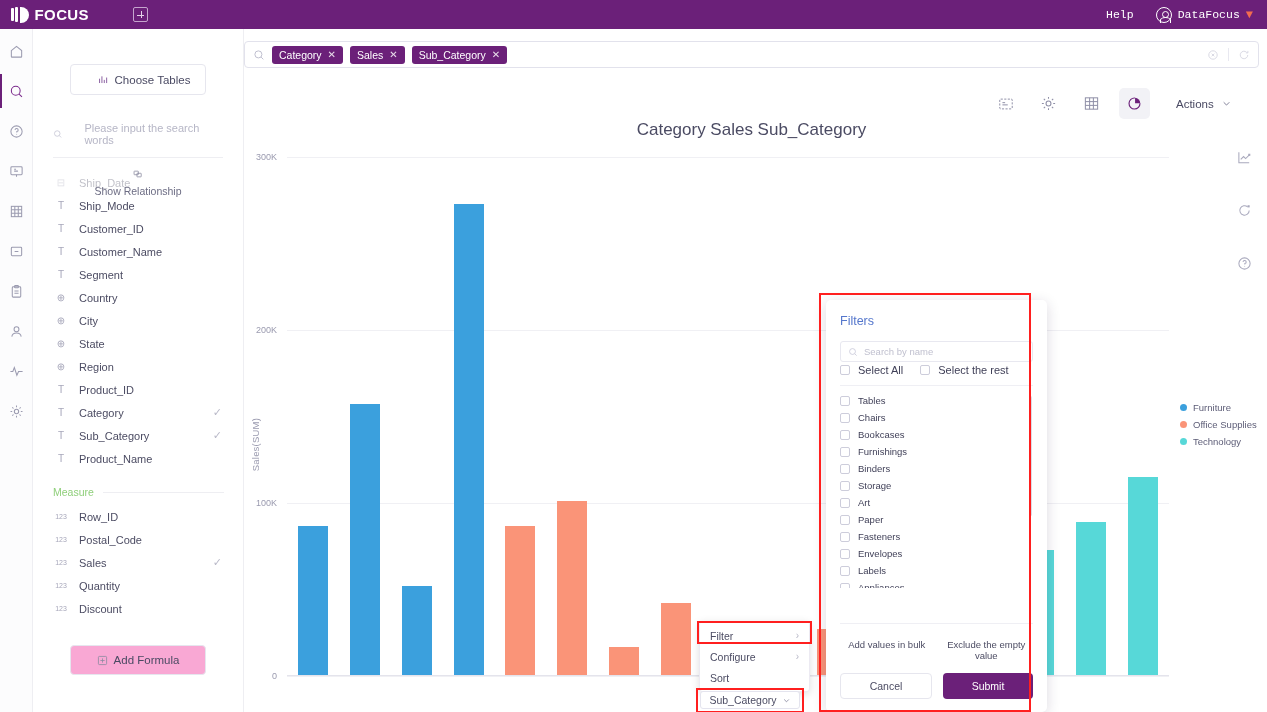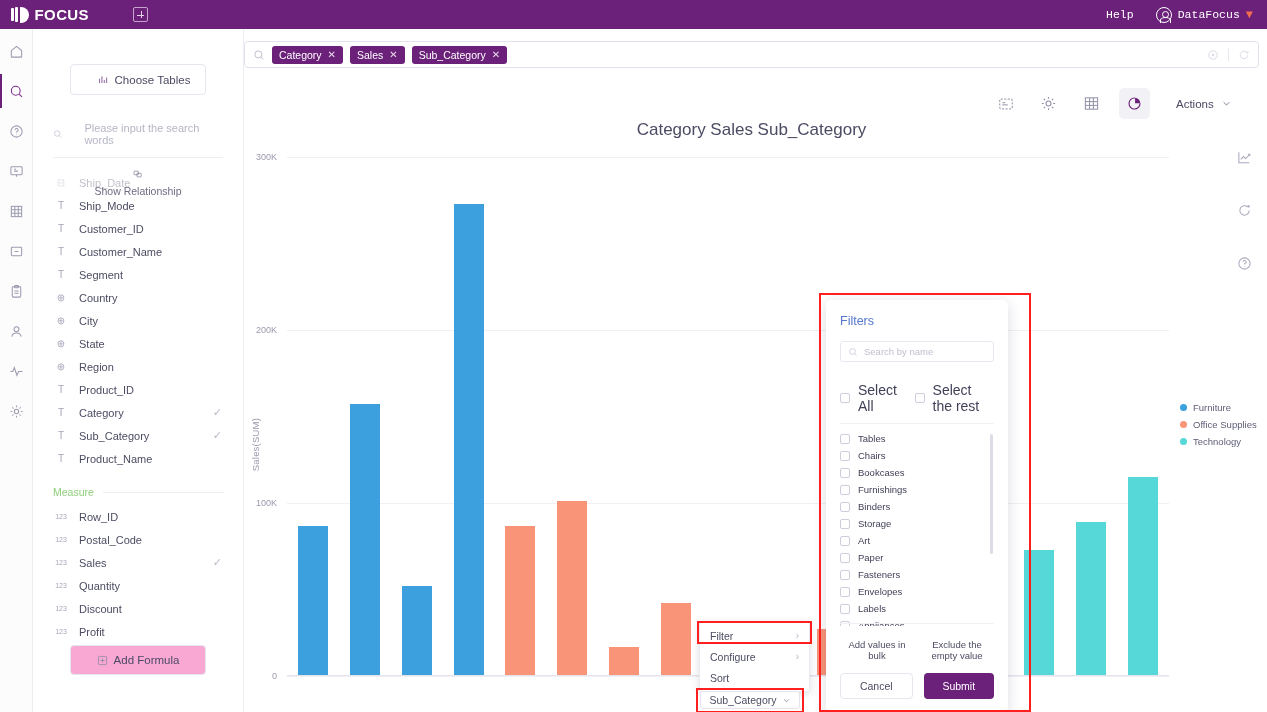--- a/index.html
+++ b/index.html
@@ -200,34 +200,34 @@
     position: absolute; left: 696px; top: 688px; width: 108px; height: 25px;
     border: 2px solid #ff1f1f; z-index: 45; pointer-events: none;
   }
 
   
   .filters-hl {
     position: absolute; left: 819px; top: 293px; width: 212px; height: 419px;
     border: 2px solid #ff1f1f; z-index: 55; pointer-events: none;
   }
   .filters {
-    position: absolute; left: 826px; top: 300px; width: 182px; height: 412px;
+    position: absolute; left: 826px; top: 300px; width: 221px; height: 412px;
     background: #fff; border-radius: 5px;
     box-shadow: 0 3px 14px rgba(40,20,60,.16); z-index: 50;
     padding: 14px 14px 0;
   }
   .filters-title { font-size: 12.5px; color: #5577cc; margin-bottom: 13px; }
   .filters-search {
     height: 21px; border: 1px solid #e8e8f0; border-radius: 3px;
     display: flex; align-items: center; gap: 6px; padding: 0 7px;
     font-size: 9.5px; color: #c0c0cf;
   }
   .sel-row {
-    display: flex; align-items: center; gap: 8px; margin-top: 20px;
-    padding-bottom: 9px; border-bottom: 1px solid #efeff4; font-size: 14px;
+    display: flex; align-items: center; gap: 8px; margin-top: 2px;
+    padding-bottom: 9px; border-bottom: 1px solid #efeff4; font-size: 11px;
     color: #3f3f57;
   }
   .cbx {
     width: 10px; height: 10px; border: 1px solid #cdcddb; border-radius: 2px;
     flex: none; background: #fff;
   }
   .opt-list {
     margin-top: 6px; height: 196px; overflow: hidden; position: relative;
   }
   .opt-row {
@@ -443,24 +443,20 @@
           <span class="fname">Sales</span>
           <span class="chk">✓</span>
         </div>
         <div class="field-row">
           <span class="fi" style="font-size: 7px;">123</span>
           <span class="fname">Quantity</span>
         </div>
         <div class="field-row">
           <span class="fi" style="font-size: 7px;">123</span>
           <span class="fname">Discount</span>
-        </div>
-        <div class="field-row">
-          <span class="fi" style="font-size: 7px;">123</span>
-          <span class="fname">Profit</span>
         </div>
       </div>
     <div class="add-formula">
       <svg width="11" height="11" viewBox="0 0 14 14" fill="none" stroke="#8a8aa0" stroke-width="1">
           <rect x="1.8" y="1.8" width="10.4" height="10.4" rx="1.2"></rect>
           <path d="M7 4.3v5.4M4.3 7h5.4"></path>
         </svg>
       <span>Add Formula</span>
     </div>
   </div>

